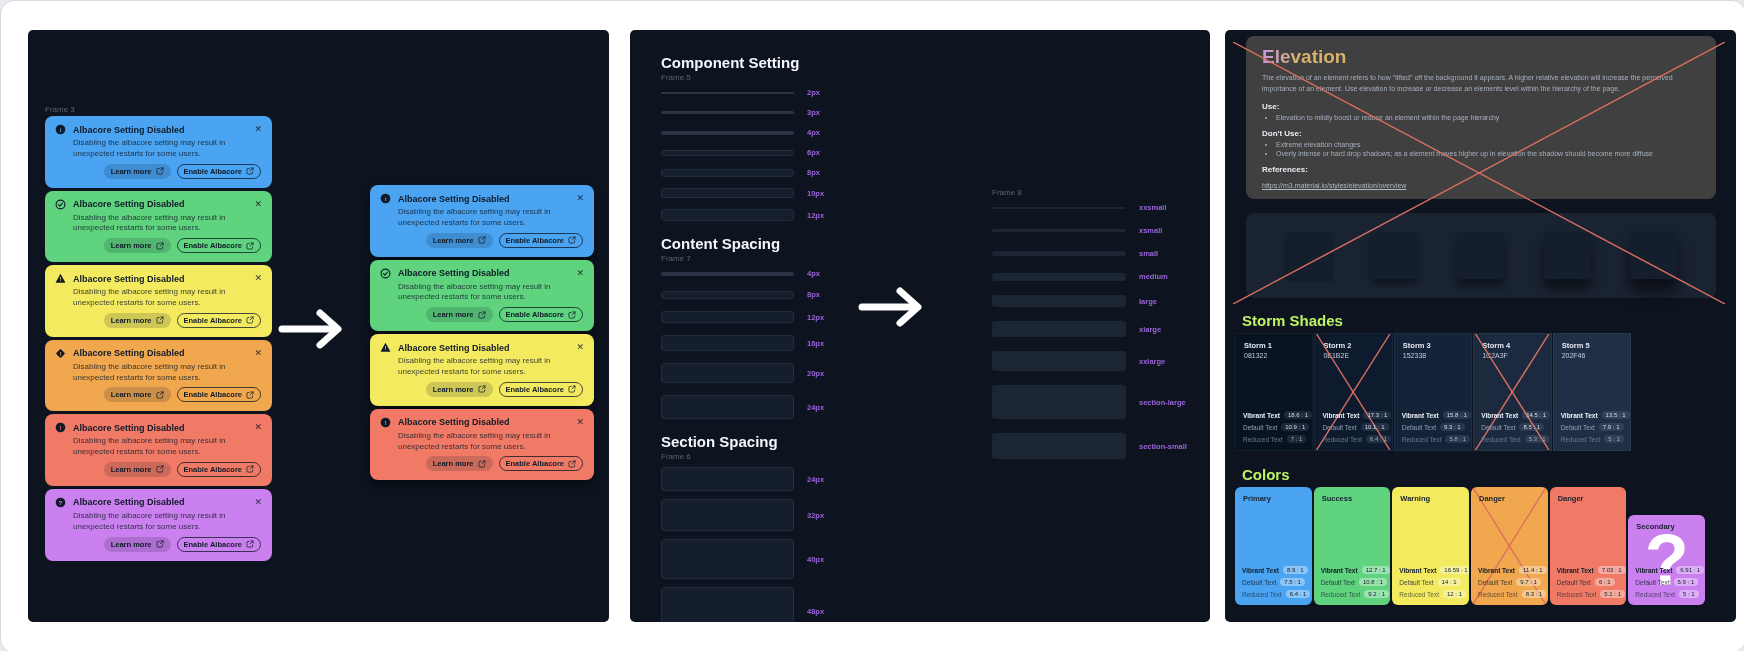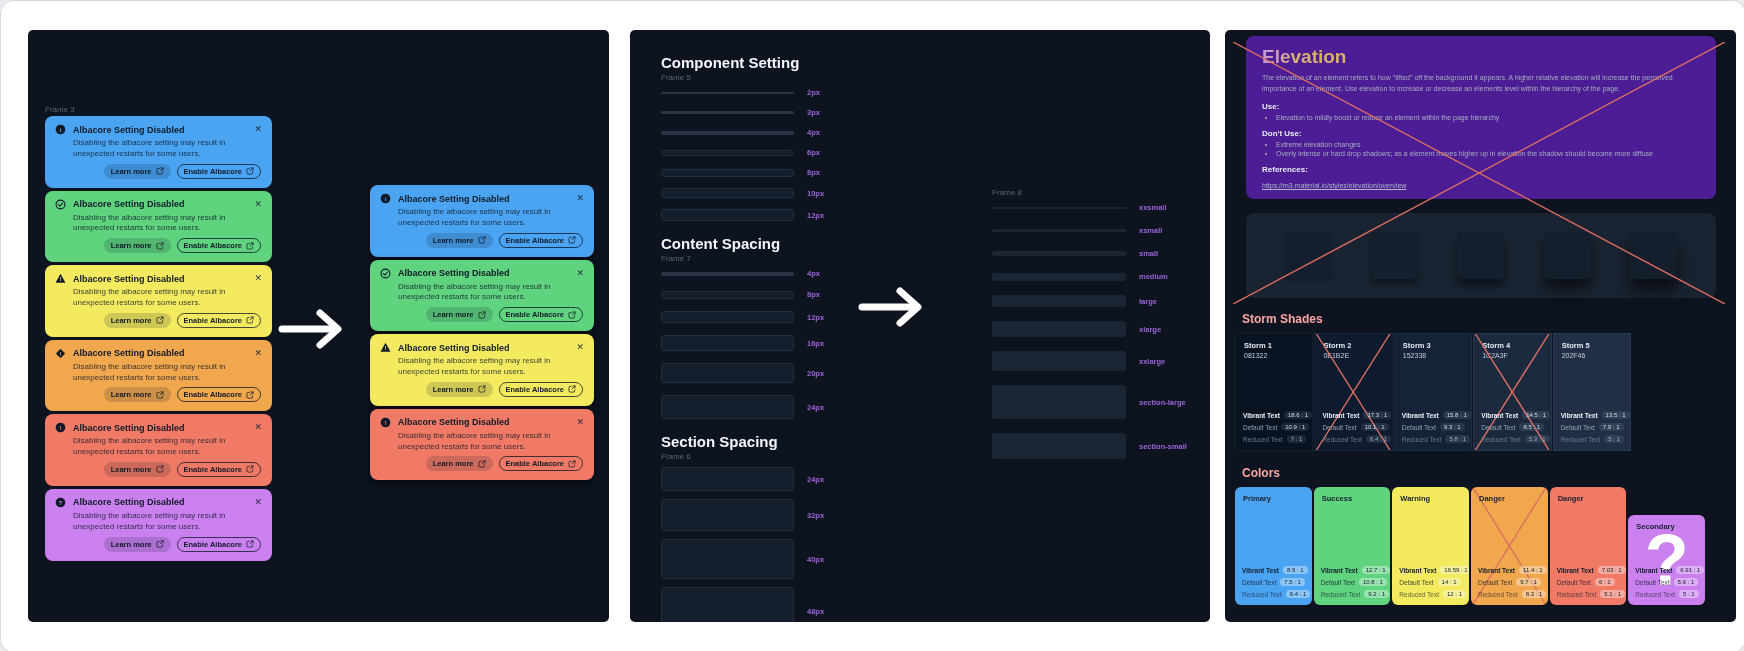--- a/index.html
+++ b/index.html
@@ -45,36 +45,36 @@
   .spacing-row.s0{margin-bottom:11px;}
   .spacing-row.s1{margin-bottom:12px;}
   .spacing-row.s2{margin-bottom:8px;}
   .token-row{margin-bottom:14px;}
   .sbar{width:133px;background:#151E2C;border:1px solid #232D3D;border-radius:3px;box-sizing:border-box;}
   .sbar.thin{background:#2A3444;border:none;border-radius:2px;}
   .tbar{width:134px;background:#1C2534;border-radius:3px;}
   .spacing-label{color:#9B64D8;font-size:7.5px;margin-left:13px;white-space:nowrap;font-weight:bold;}
 
   
-  .elev-card{position:absolute;left:21px;top:6px;width:470px;height:163px;background:#4c1d95;
+  .elev-card{position:absolute;left:21px;top:6px;width:470px;height:163px;background:#404040;
              border-radius:8px;padding:10px 16px;box-sizing:border-box;}
   .elev-title{font-size:19px;font-weight:600;display:inline-block;
               background:linear-gradient(90deg,#C497E0 0%,#D9B36A 45%,#D9B36A 100%);
               -webkit-background-clip:text;background-clip:text;color:transparent;}
   .elev-desc{color:#A6AFBE;font-size:7px;line-height:1.5;margin:5px 0 0 0;max-width:440px;}
   .elev-sub{color:#E8EDF4;font-size:8px;font-weight:bold;margin-top:8px;}
   .elev-list{margin:3px 0 0 14px;padding:0;color:#A6AFBE;font-size:7px;}
   .elev-list li{margin-bottom:2px;}
   .elev-link{color:#AEB8C6;font-size:7px;text-decoration:underline;display:inline-block;margin-top:4px;}
   .elev-examples{position:absolute;left:21px;top:183px;width:470px;height:85px;background:#1A2332;
                  border-radius:8px;display:flex;align-items:center;justify-content:space-evenly;}
   .elev-sq{width:47px;height:47px;background:#151E2C;border-radius:4px;}
   .big-x{position:absolute;left:8px;top:12px;width:492px;height:262px;pointer-events:none;}
   .big-x line,.x-overlay line{stroke:#DD6F61;stroke-width:1.4;}
-  .p3-heading{position:absolute;color:#fca5a5;font-weight:bold;font-size:12px;}
+  .p3-heading{position:absolute;color:#bef264;font-weight:bold;font-size:15px;}
   #storm-heading{left:17px;top:282px;}
   #colors-heading{left:17px;top:436px;}
   #storm-row{position:absolute;left:10px;top:303px;width:396px;height:118px;display:flex;gap:1px;}
   #colors-row{position:absolute;left:10px;top:457px;width:470px;height:118px;display:flex;gap:2px;}
   .storm-tile,.color-tile{flex:1;position:relative;padding:7px 8px;box-sizing:border-box;overflow:hidden;}
   .storm-tile{border:1px solid rgba(255,255,255,0.05);}
   .color-tile{border-radius:6px;}
   .storm-name{color:#E4EAF2;font-size:7.5px;font-weight:bold;margin-bottom:2px;}
   .storm-hex{color:#C3CCDA;font-size:7px;}
   .color-name{color:#17222F;font-size:7.5px;font-weight:bold;position:relative;z-index:1;}

